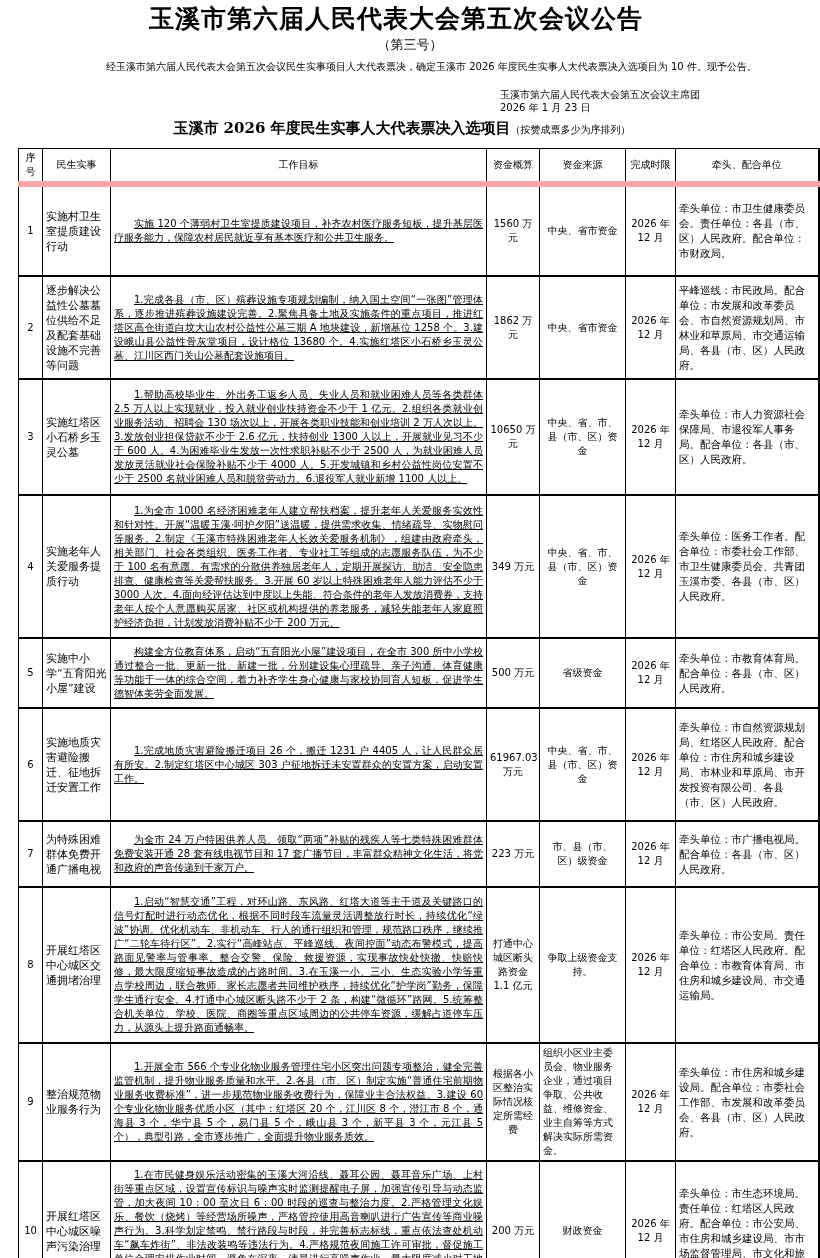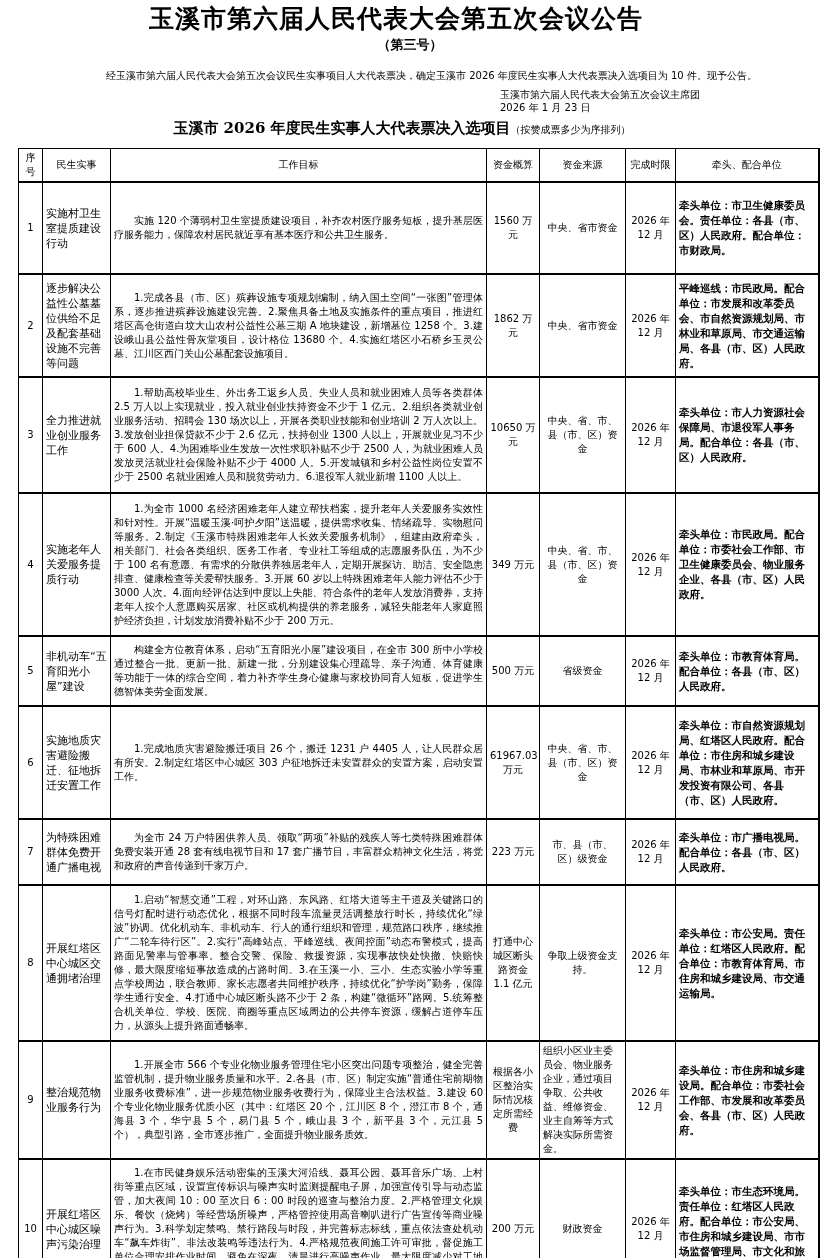--- a/index.html
+++ b/index.html
@@ -1,31 +1,31 @@
 <!DOCTYPE html>
 <html><head>
 <meta charset="utf-8">
 <style>
   html, body { margin:0; padding:0; background:#ffffff; }
   body { width:820px; height:1258px; position:relative; overflow:hidden; font-family:"DejaVu Sans", sans-serif; color:#000; }
   .title { position:absolute; left:0; top:2px; width:792px; text-align:center; font-family:"DejaVu Serif", serif; font-weight:bold; font-size:25px; letter-spacing:1px; line-height:34px; }
-  .issue { position:absolute; left:0; top:36px; width:820px; text-align:center; font-size:13px; line-height:18px;font-weight:bold; }
-  .intro { position:absolute; left:106px; top:69px; width:680px; font-size:10px; line-height:13px; }
+  .issue { position:absolute; left:0; top:36px; width:820px; text-align:center; font-size:13px; line-height:18px; }
+  .intro { position:absolute; left:106px; top:60px; width:680px; font-size:10px; line-height:13px; }
   .sign { position:absolute; left:500px; top:88px; width:240px; font-size:10px; line-height:13px; }
   .subtitle { position:absolute; left:0; top:117px; width:804px; text-align:center; font-family:"DejaVu Serif", serif; font-weight:bold; font-size:15px; line-height:22px; }
   .subtitle .note { font-weight:normal; font-size:10px; font-family:"DejaVu Sans", sans-serif; }
   table.main { position:absolute; left:18px; top:148px; width:800px; border-collapse:collapse; table-layout:fixed; font-size:10px; line-height:14px; }
   table.main th, table.main td { border:1px solid #000; padding:2px 3px; vertical-align:middle; }
   table.main th { font-weight:normal; text-align:center; height:16px; }
-  table.main thead tr { border-bottom:1px solid #fca5a5; }
+  table.main thead tr { border-bottom:6px solid #fca5a5; }
   table.main tbody tr { border-top:2px solid #000; }
   table.main td.c { text-align:center; }
-  table.main td.goal { text-align:justify; text-indent:2em; }
+  table.main td.goal { text-align:justify; text-indent:2em;text-decoration:underline; }
   table.main td.item { font-size:11px; line-height:15px;margin-top:43px; }
-  table.main td.units { font-size:10.5px; line-height:15px;font-weight:bold; }
+  table.main td.units { font-size:10.5px; line-height:15px; }
   table.main { border-right:2px solid #000; }
 </style>
 </head>
 <body>
 
 <div class="title">玉溪市第六届人民代表大会第五次会议公告</div>
 <div class="issue">（第三号）</div>
 <div class="intro">经玉溪市第六届人民代表大会第五次会议民生实事项目人大代表票决，确定玉溪市 2026 年度民生实事人大代表票决入选项目为 10 件。现予公告。</div>
 <div class="sign">
   <div>玉溪市第六届人民代表大会第五次会议主席团</div>
@@ -70,39 +70,39 @@
       <td class="c">2</td>
       <td class="item">逐步解决公益性公墓墓位供给不足及配套基础设施不完善等问题</td>
       <td class="goal">1.完成各县（市、区）殡葬设施专项规划编制，纳入国土空间“一张图”管理体系，逐步推进殡葬设施建设完善。2.聚焦具备土地及实施条件的重点项目，推进红塔区高仓街道白坟大山农村公益性公墓三期 A 地块建设，新增墓位 1258 个。3.建设峨山县公益性骨灰堂项目，设计格位 13680 个。4.实施红塔区小石桥乡玉灵公墓、江川区西门关山公墓配套设施项目。</td>
       <td class="c">1862 万元</td>
       <td class="c">中央、省市资金</td>
       <td class="c">2026 年 12 月</td>
       <td class="units">平峰巡线：市民政局。配合单位：市发展和改革委员会、市自然资源规划局、市林业和草原局、市交通运输局、各县（市、区）人民政府。</td>
     </tr>
     <tr style="height:116px">
       <td class="c">3</td>
-      <td class="item">全力推进就业创业服务工作</td>
+      <td class="item">实施红塔区小石桥乡玉灵公墓</td>
       <td class="goal">1.帮助高校毕业生、外出务工返乡人员、失业人员和就业困难人员等各类群体 2.5 万人以上实现就业，投入就业创业扶持资金不少于 1 亿元。2.组织各类就业创业服务活动、招聘会 130 场次以上，开展各类职业技能和创业培训 2 万人次以上。3.发放创业担保贷款不少于 2.6 亿元，扶持创业 1300 人以上，开展就业见习不少于 600 人。4.为困难毕业生发放一次性求职补贴不少于 2500 人，为就业困难人员发放灵活就业社会保险补贴不少于 4000 人。5.开发城镇和乡村公益性岗位安置不少于 2500 名就业困难人员和脱贫劳动力。6.退役军人就业新增 1100 人以上。</td>
       <td class="c">10650 万元</td>
       <td class="c">中央、省、市、县（市、区）资金</td>
       <td class="c">2026 年 12 月</td>
       <td class="units">牵头单位：市人力资源社会保障局、市退役军人事务局。配合单位：各县（市、区）人民政府。</td>
     </tr>
     <tr style="height:143px">
       <td class="c">4</td>
       <td class="item">实施老年人关爱服务提质行动</td>
       <td class="goal">1.为全市 1000 名经济困难老年人建立帮扶档案，提升老年人关爱服务实效性和针对性。开展“温暖玉溪·呵护夕阳”送温暖，提供需求收集、情绪疏导、实物慰问等服务。2.制定《玉溪市特殊困难老年人长效关爱服务机制》，组建由政府牵头，相关部门、社会各类组织、医务工作者、专业社工等组成的志愿服务队伍，为不少于 100 名有意愿、有需求的分散供养独居老年人，定期开展探访、助洁、安全隐患排查、健康检查等关爱帮扶服务。3.开展 60 岁以上特殊困难老年人能力评估不少于 3000 人次。4.面向经评估达到中度以上失能、符合条件的老年人发放消费券，支持老年人按个人意愿购买居家、社区或机构提供的养老服务，减轻失能老年人家庭照护经济负担，计划发放消费补贴不少于 200 万元。</td>
       <td class="c">349 万元</td>
       <td class="c">中央、省、市、县（市、区）资金</td>
       <td class="c">2026 年 12 月</td>
-      <td class="units">牵头单位：市民政局。配合单位：市委社会工作部、市卫生健康委员会、物业服务企业、各县（市、区）人民政府。</td>
+      <td class="units">牵头单位：医务工作者。配合单位：市委社会工作部、市卫生健康委员会、共青团玉溪市委、各县（市、区）人民政府。</td>
     </tr>
     <tr style="height:70px">
       <td class="c">5</td>
-      <td class="item">非机动车“五育阳光小屋”建设</td>
+      <td class="item">实施中小学“五育阳光小屋”建设</td>
       <td class="goal">构建全方位教育体系，启动“五育阳光小屋”建设项目，在全市 300 所中小学校通过整合一批、更新一批、新建一批，分别建设集心理疏导、亲子沟通、体育健康等功能于一体的综合空间，着力补齐学生身心健康与家校协同育人短板，促进学生德智体美劳全面发展。</td>
       <td class="c">500 万元</td>
       <td class="c">省级资金</td>
       <td class="c">2026 年 12 月</td>
       <td class="units">牵头单位：市教育体育局。配合单位：各县（市、区）人民政府。</td>
     </tr>
     <tr style="height:113px">
       <td class="c">6</td>
       <td class="item">实施地质灾害避险搬迁、征地拆迁安置工作</td>
       <td class="goal">1.完成地质灾害避险搬迁项目 26 个，搬迁 1231 户 4405 人，让人民群众居有所安。2.制定红塔区中心城区 303 户征地拆迁未安置群众的安置方案，启动安置工作。</td>

